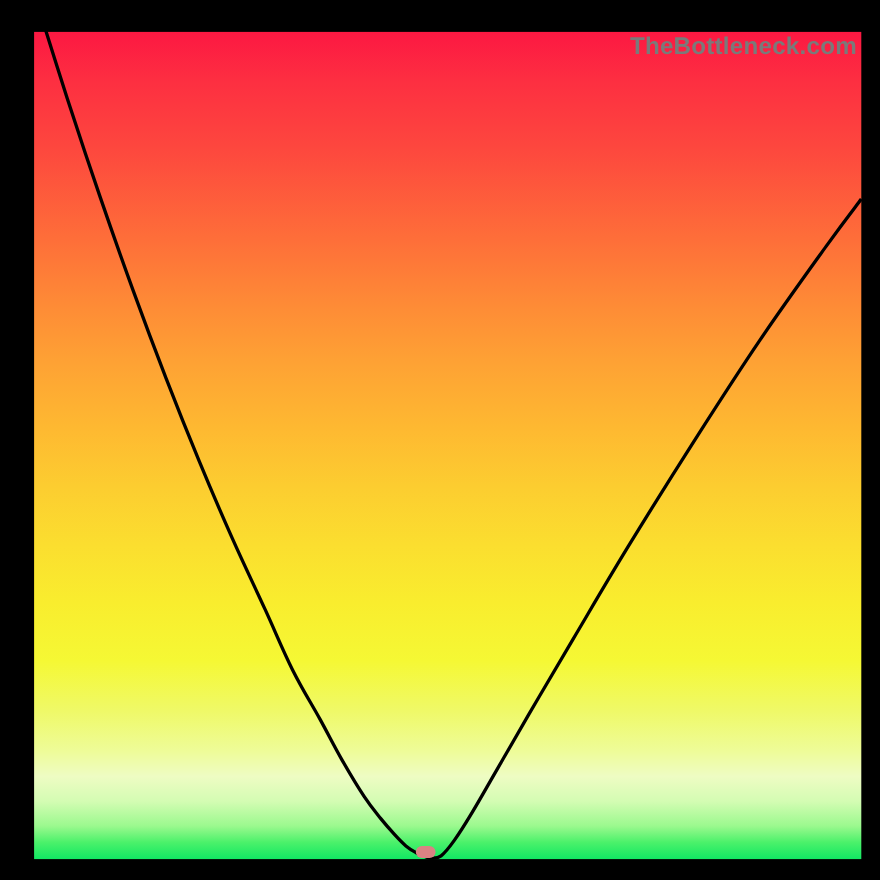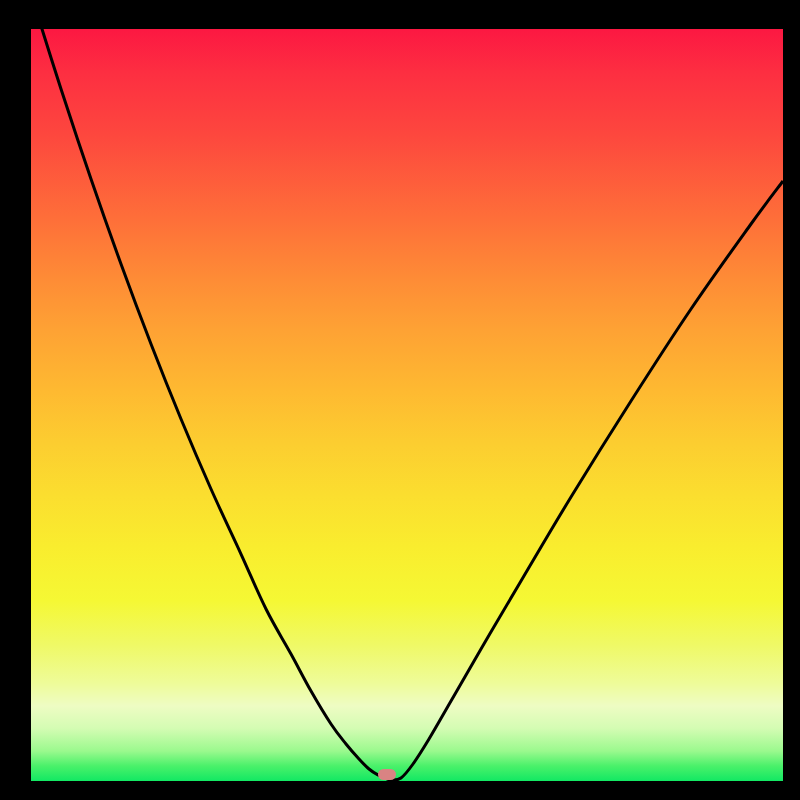--- a/index.html
+++ b/index.html
@@ -73,20 +73,21 @@
     border-radius: 6px;
     background: #d98383;
   }
 </style>
 </head>
 <body>
 
 <div class="frame">
   <div class="plot">
 
+    <div class="watermark">TheBottleneck.com</div>
 
     <svg class="curve" viewBox="0 0 752 752" preserveAspectRatio="none">
       <path id="curve-path" fill="none" stroke-width="3" stroke="#000000" d="M 0 -35 C 5.3999999999999995 -17.900000000000002 19.200000000000003 26.700000000000003 30 60 C 40.8 93.3 49.2 118.5 60 150 C 70.8 181.5 79.2 205.3 90 235 C 100.8 264.7 109.2 287.1 120 315 C 130.8 342.9 139.2 363.9 150 390 C 160.8 416.1 169.2 435.7 180 460 C 190.8 484.3 200.1 503.4 210 525 C 219.9 546.6 226 562 235 580 C 244 598 251.9 610.24 260 625 C 268.1 639.76 272.8 649.4 280 662 C 287.2 674.6 293.7 685.46 300 695 C 306.3 704.54 309.96 708.7 315 715 C 320.04 721.3 323.86 725.5 328 730 C 332.14 734.5 334.58 737.12 338 740 C 341.42 742.88 344.12 744.38 347 746 C 349.88 747.62 351.66 748.1 354 749 C 356.34 749.9 357.12 751 360 751 C 362.88 751 366.04 751.88 370 749 C 373.96 746.12 376.96 742.02 382 735 C 387.04 727.98 391.16 721.34 398 710 C 404.84 698.66 410.64 688.2 420 672 C 429.36 655.8 437.4 641.6 450 620 C 462.6 598.4 473.8 579.36 490 552 C 506.2 524.64 520.2 500.4 540 468 C 559.8 435.6 578.4 405.84 600 372 C 621.6 338.16 638.4 311.86 660 280 C 681.6 248.14 703.44 218.04 720 195 C 736.56 171.96 746.24 159.74 752 152"></path>
     </svg>
 
     <div id="min-marker" class="marker" style="background: rgb(217, 131, 131); left: 347px; top: 739.5px; width: 18px; height: 11px;"></div>
 
   </div>
 </div>
 

